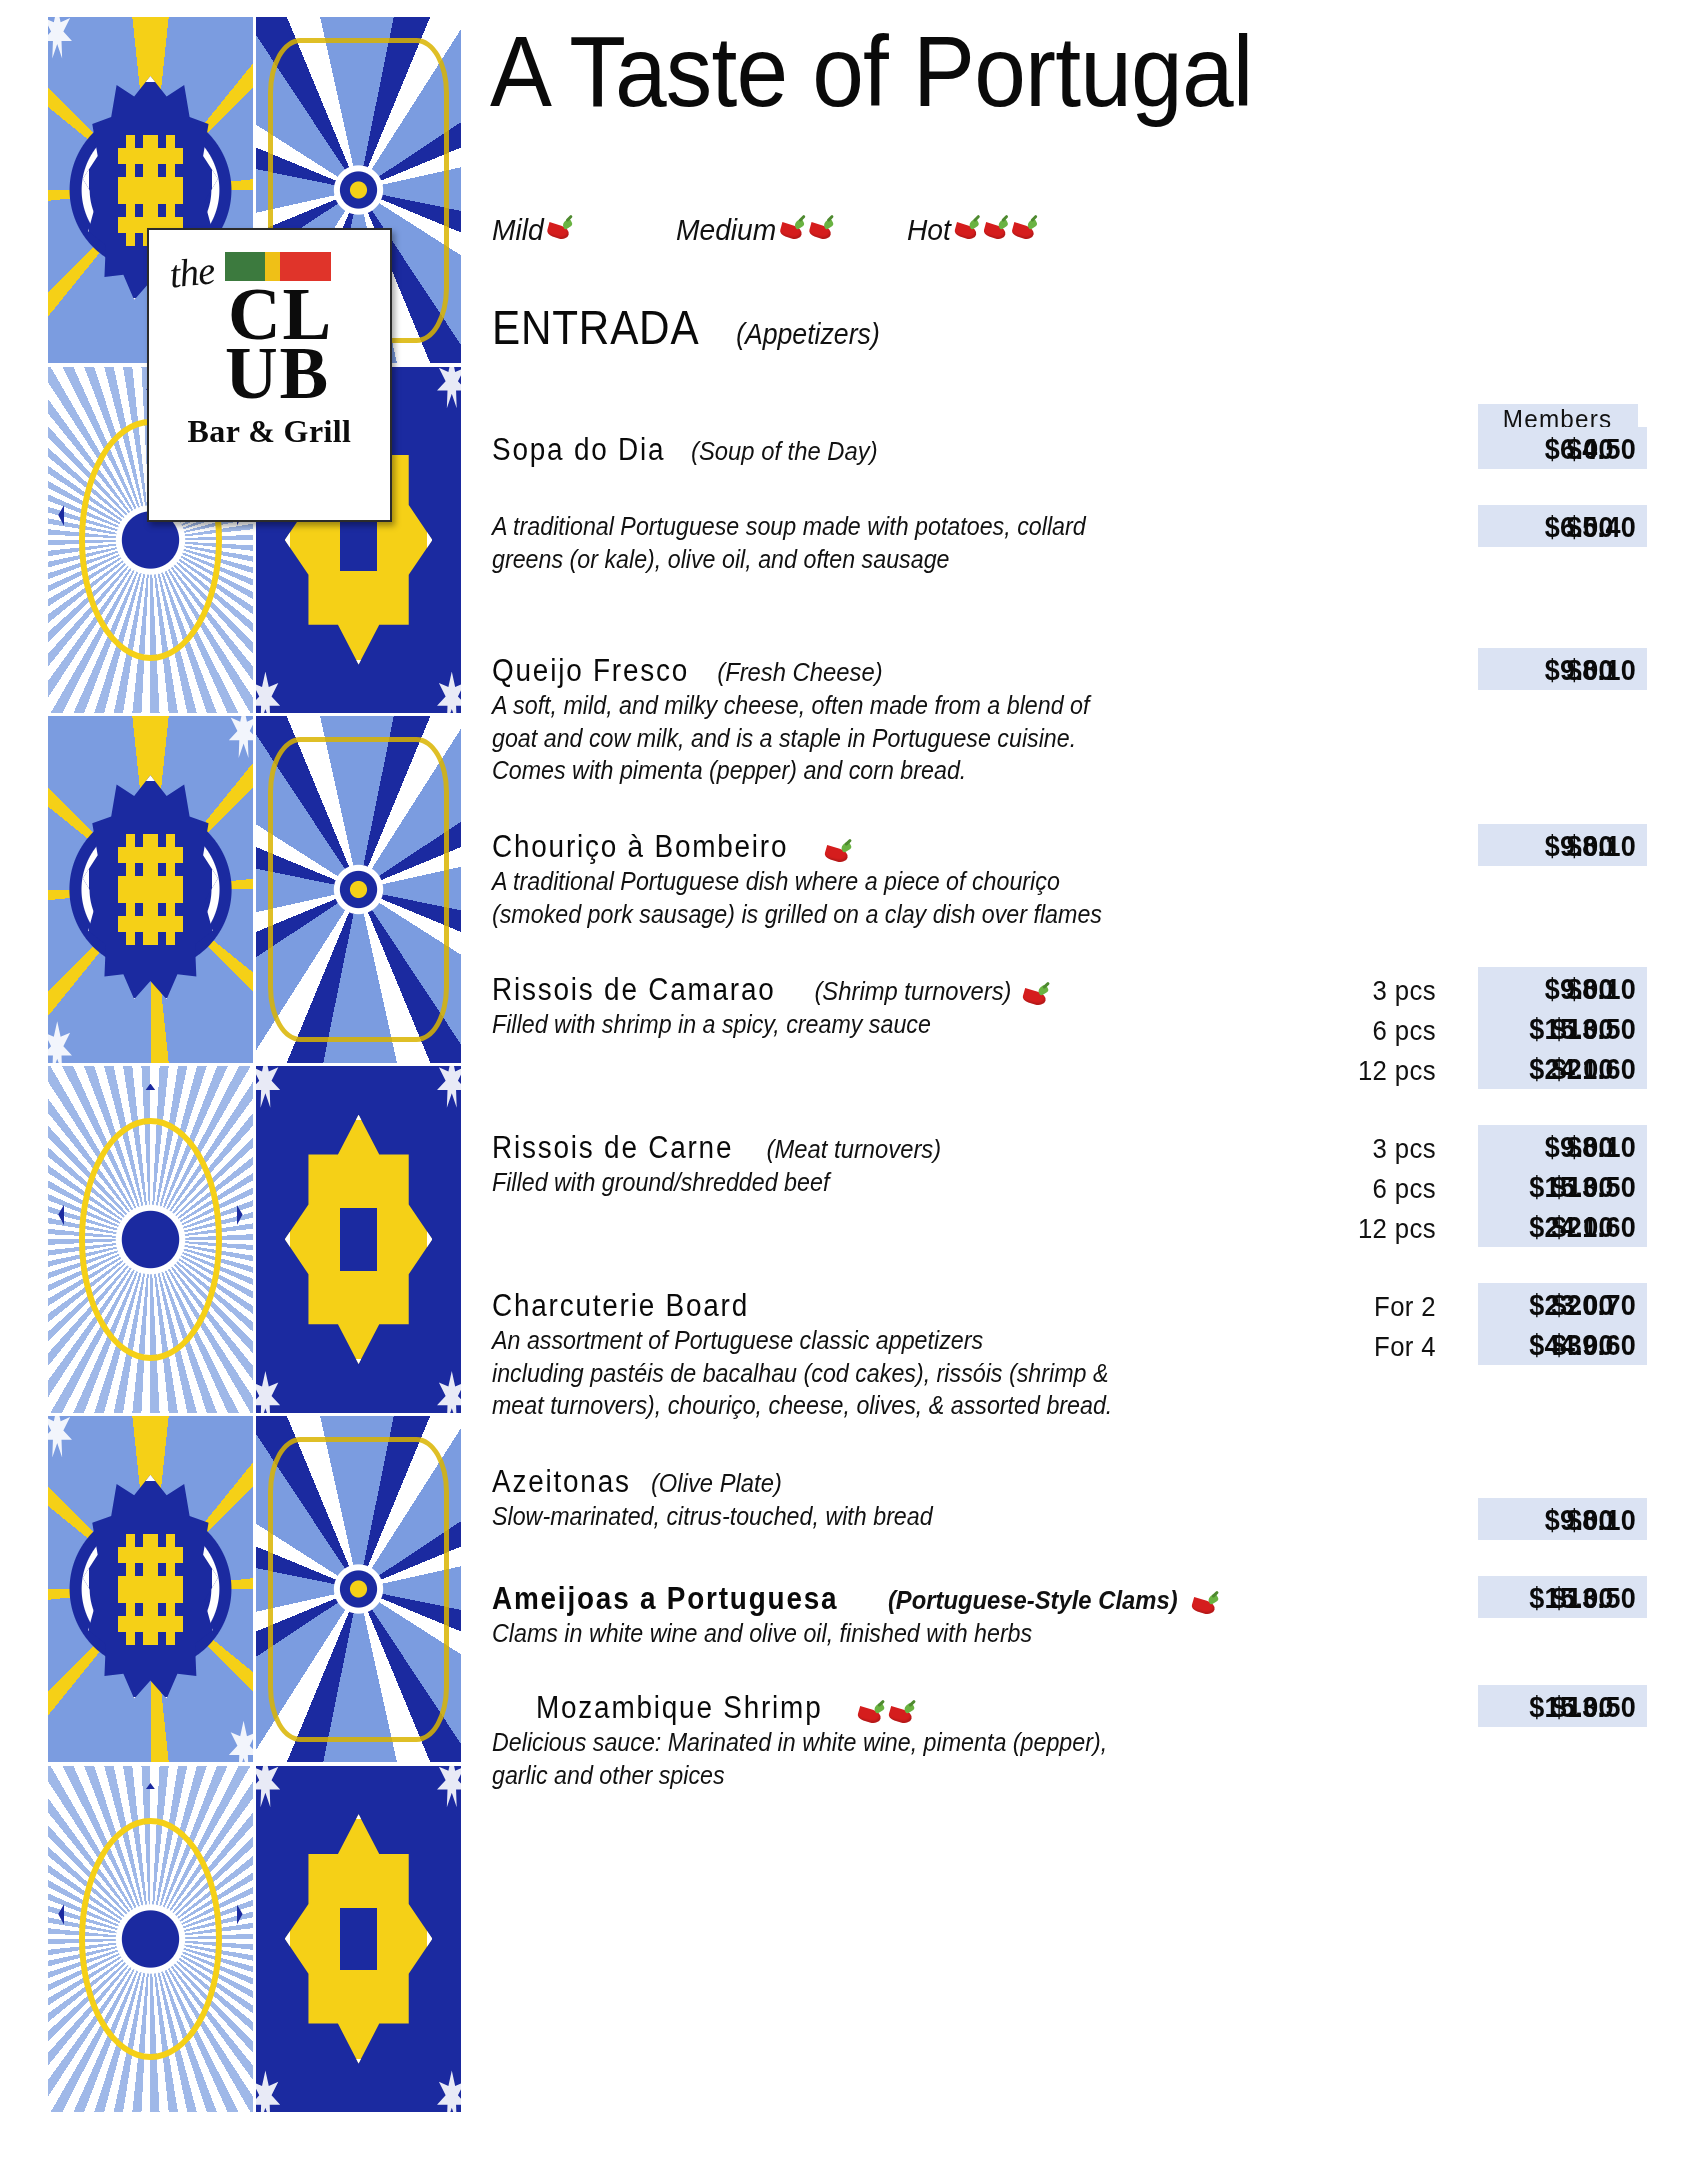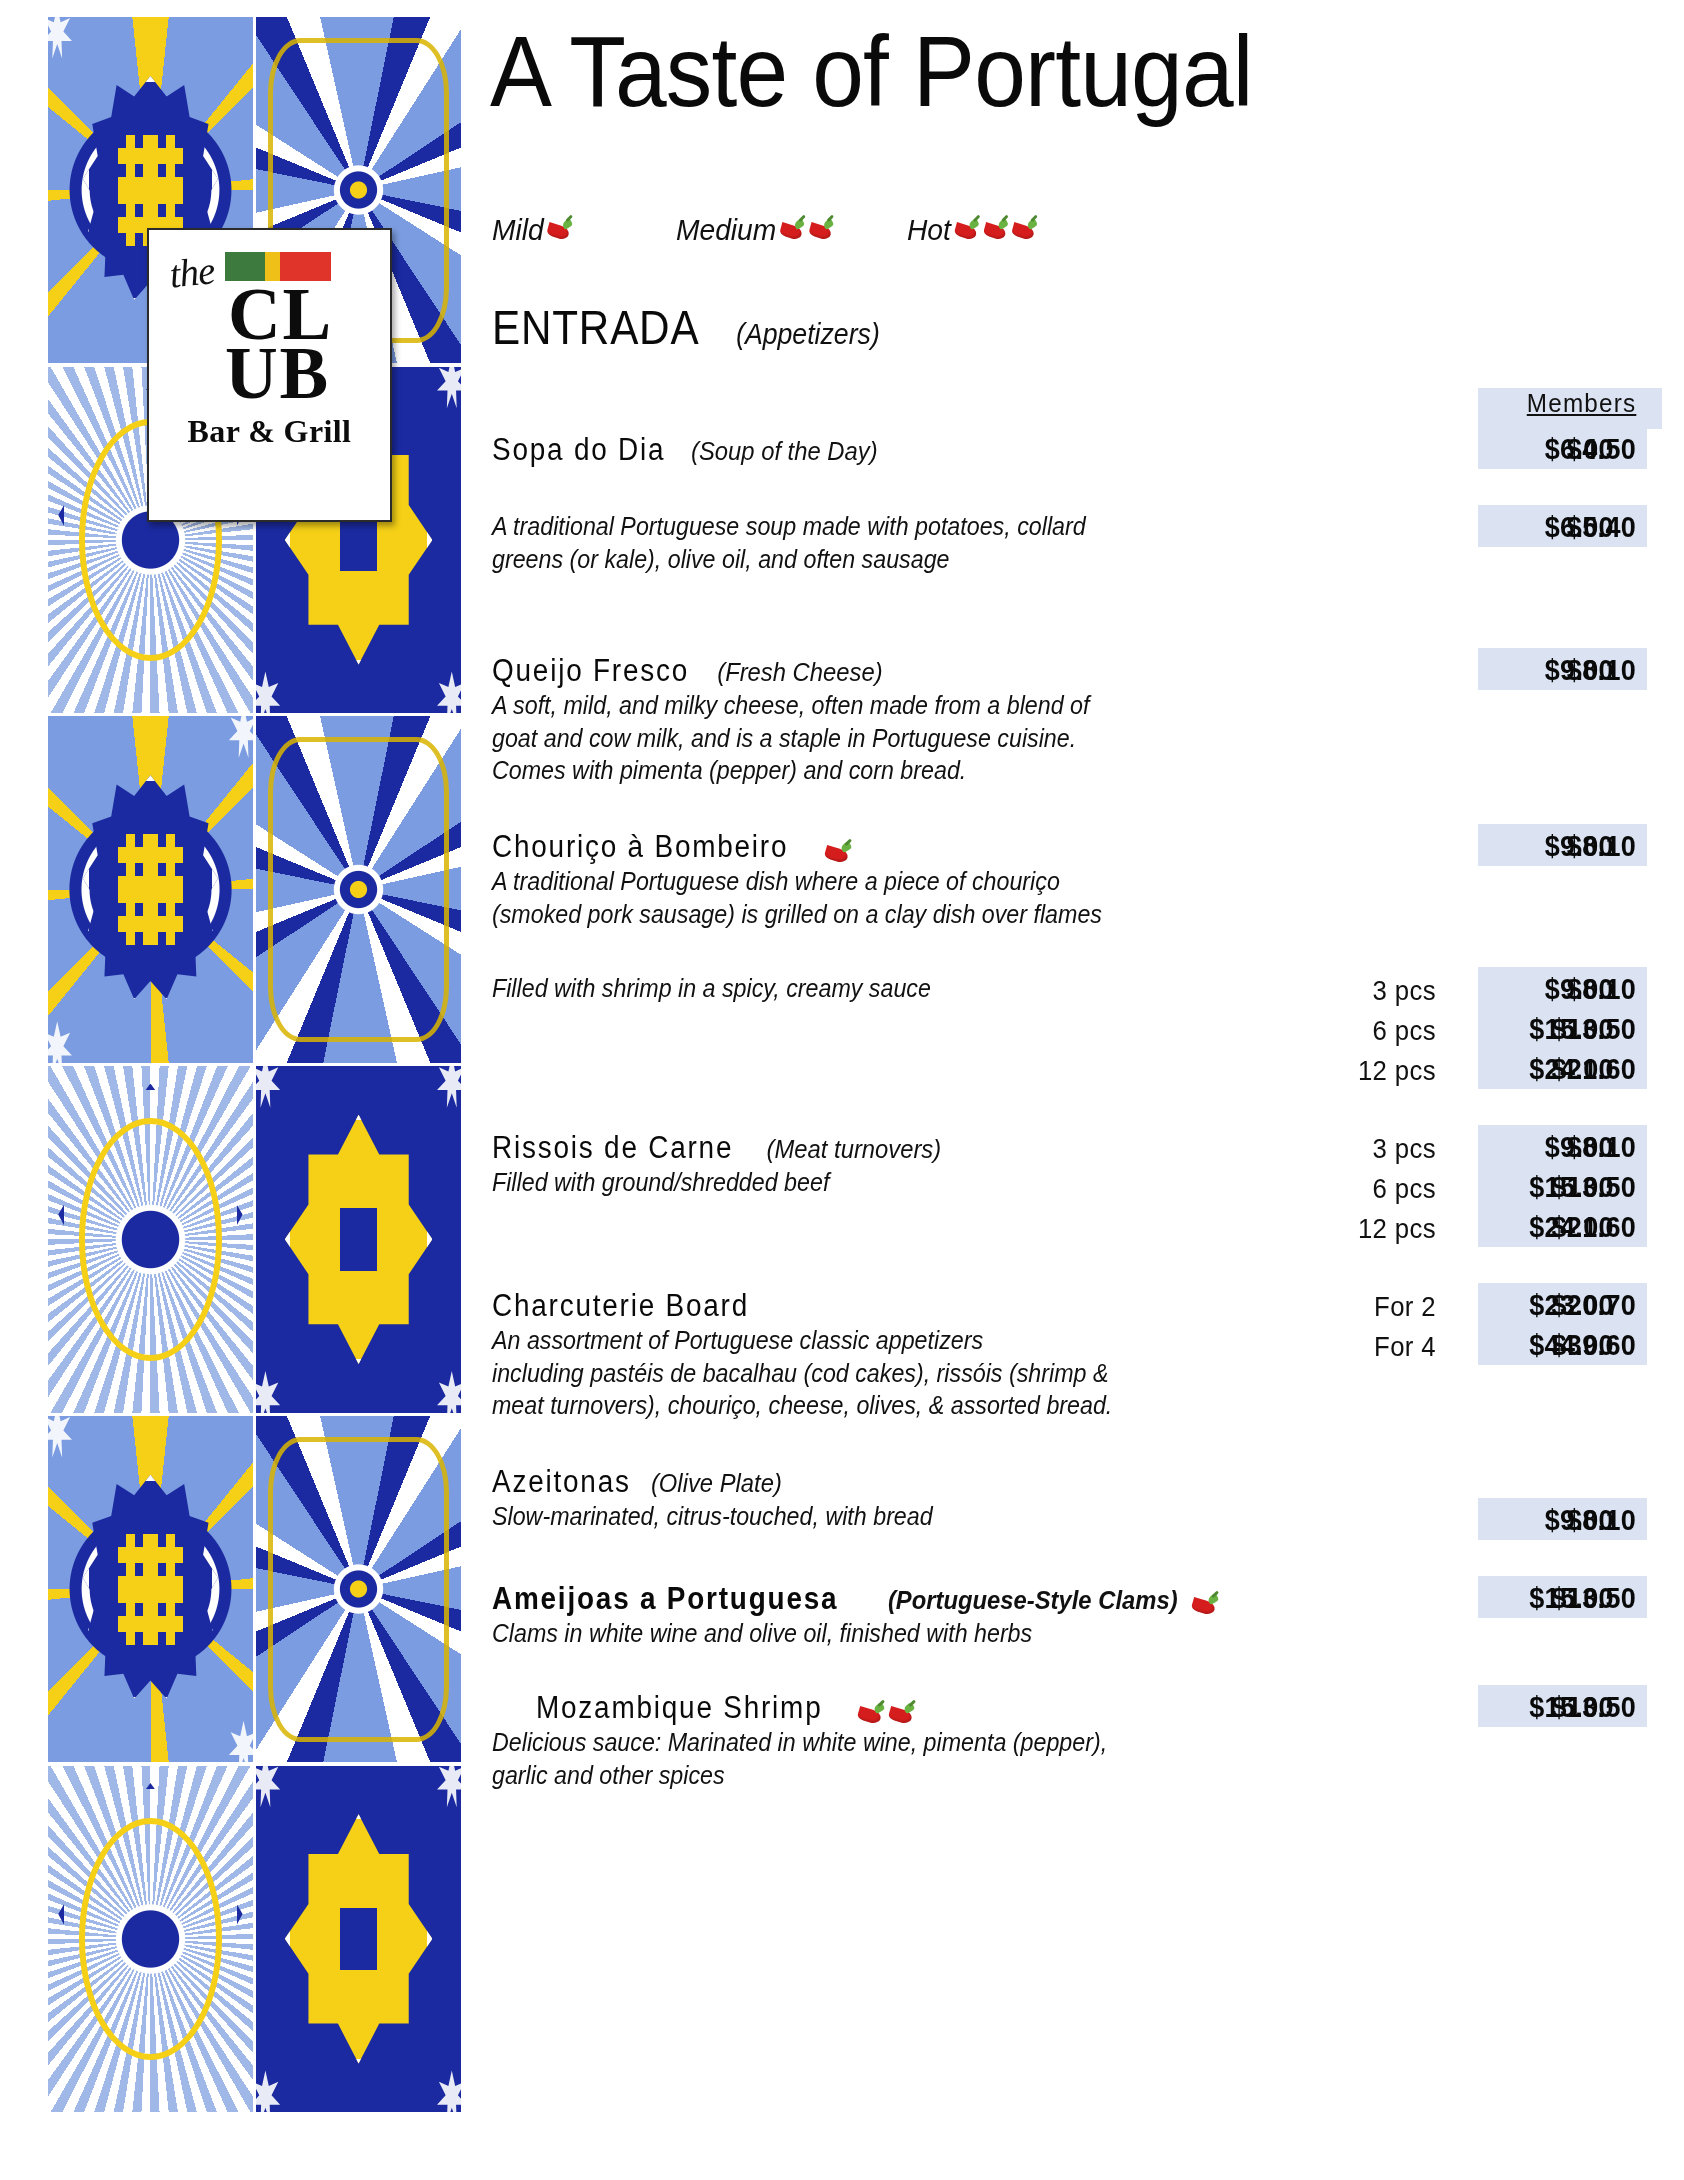--- a/index.html
+++ b/index.html
@@ -142,23 +142,23 @@
            background:#4e8a2f;transform:rotate(-42deg);border-radius:1.7px;}
 
   #section-head{position:absolute;left:1.7px;top:300px;display:flex;align-items:baseline;}
   .sec-main{font-size:48px;letter-spacing:0.9px;color:#0a0a0a;transform:scaleX(.88);
             transform-origin:left bottom;}
   .sec-sub{font-size:29px;font-style:italic;margin-left:8.5px;color:#111;
            transform:scaleX(.92);transform-origin:left bottom;}
 
   
   #menu-table{position:absolute;left:0;top:388px;width:1195px;}
-  .members-hdr{position:absolute;left:988px;top:0;width:160px;height:41px;
+  .members-hdr{position:absolute;left:988px;top:16px;width:160px;height:41px;
                background:#dbe3f3;display:flex;align-items:flex-start;
-               justify-content:center;padding-left:24px;}
+               justify-content:center;}
   .members-hdr span{font-size:26.4px;color:#111;text-decoration:underline;
                     letter-spacing:1.3px;transform:scaleX(.92);}
 
   .row{position:absolute;left:0;width:1195px;}
   .names{position:absolute;left:1.7px;top:0;width:681px;}
   .iname{font-size:31px;letter-spacing:2px;color:#0a0a0a;white-space:nowrap;
          transform:scaleX(.9);transform-origin:left top;display:inline-block;}
   .itrans{font-size:25.6px;font-style:italic;letter-spacing:0;color:#111;
           transform:scaleX(.93);display:inline-block;}
   .idesc{font-size:25px;font-style:italic;line-height:1.30;color:#111;
@@ -321,20 +321,21 @@
           <div style="white-space: nowrap;"><span class="iname">Chouriço à Bombeiro</span><span class="chili"><i></i><b></b><s></s></span></div>
           <div class="idesc">A traditional Portuguese dish where a piece of chouriço</div>
           <div class="idesc">(smoked pork sausage) is grilled on a clay dish over flames</div>
         </div>
         <div class="hl" style="top: -5.1px; height: 42px;"></div>
         <div class="price col-price" style="top: 0px;">$9.00</div>
         <div class="mprice col-mem" style="top: 0px;">$8.10</div>
       </div>
       <div class="row" style="top: 584px;">
         <div class="names">
+          <div style="white-space: nowrap;"><span class="iname">Rissois de Camarao</span><span class="itrans"> (Shrimp turnovers)</span><span class="chili"><i></i><b></b><s></s></span></div>
           <div class="idesc"> Filled with shrimp in a spicy, creamy sauce</div>
         </div>
         <div class="hl" style="top: -5.1px; height: 122px;"></div>
         <div class="qty col-qty" style="top: 2.6px;">3 pcs</div>
         <div class="price col-price" style="top: 0px;">$9.00</div>
         <div class="mprice col-mem" style="top: 0px;">$8.10</div>
         <div class="qty col-qty" style="top: 43px;">6 pcs</div>
         <div class="price col-price" style="top: 40px;">$15.00</div>
         <div class="mprice col-mem" style="top: 40px;">$13.50</div>
         <div class="qty col-qty" style="top: 83px;">12 pcs</div>

